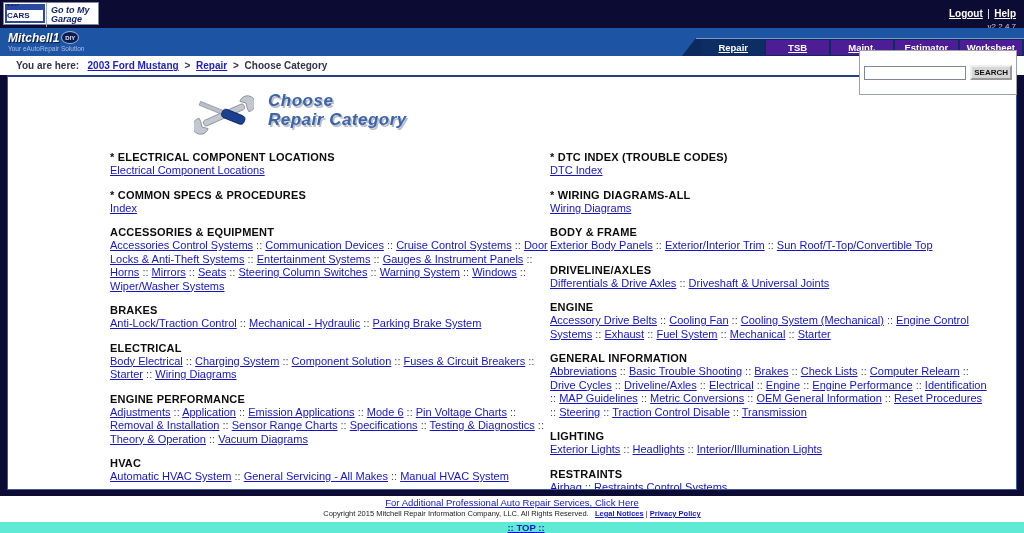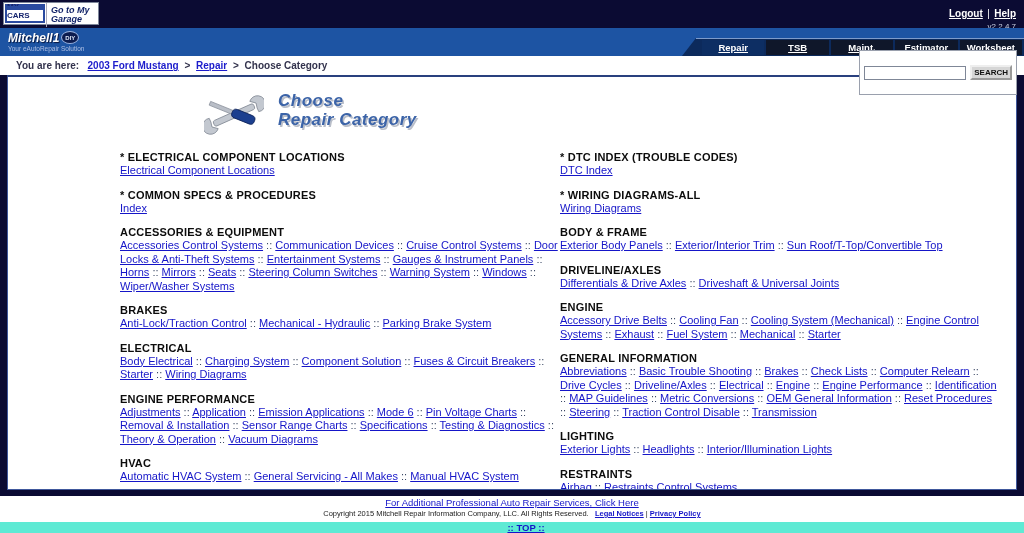--- a/index.html
+++ b/index.html
@@ -50,21 +50,21 @@
   .tabstrip {
     position:absolute; right:0; bottom:0; width:328px; height:18px;
     background:#0c2a5c; border-top:1px solid #7d9bcb;
     display:flex; align-items:stretch; padding:1px 2px 1px 6px; gap:2px;
   }
   .tab-slash {
     position:absolute; left:-14px; bottom:0; width:0; height:0;
     border-bottom:18px solid #0c2a5c; border-left:14px solid transparent;
   }
   .tab {
-    flex:1; text-align:center; background:#0f172a;
+    flex:1; text-align:center; background:#4c1d95;
     color:#fff; font-size:9.5px; font-weight:bold; text-decoration:underline;
     line-height:15px;
   }
   .tab.active { background:#0d2e63; }
 
   
   .crumbrow { position:relative; height:19px; background:#fff; line-height:19px; padding-left:16px;
     font-size:10px; font-weight:bold; color:#33334d; }
   .crumbrow a { color:#1c1ccb; text-decoration:underline; }
   .crumb-sep { margin:0 3px; color:#33334d; }
@@ -75,21 +75,21 @@
     padding:14px 4px; display:flex; align-items:center; gap:4px;
   }
   .search-input { width:102px; height:14px; border:1px solid #7f8797; font-size:9px; padding:0 2px; }
   .search-btn {
     height:15px; font-size:8px; font-weight:bold; color:#111;
     background:#d6d6d6; border:2px outset #eee; padding:0 2px; line-height:10px;
   }
 
   
   .main { height:415px; background:#0b0b33; padding:0 7px; }
-  .panel { height:100%; background:#fff; border:1px solid #40589c; border-top:2px solid #29407e; overflow:hidden;padding-left:10px; }
+  .panel { height:100%; background:#fff; border:1px solid #40589c; border-top:2px solid #29407e; overflow:hidden; }
 
   .title-row { margin:14px 0 0 186px; display:flex; align-items:flex-start; gap:14px; height:46px; }
   .title-text {
     font-size:17px; font-weight:bold; font-style:italic; color:#3c64a8;
     text-shadow:1.5px 1.5px 0 #b9bec9; line-height:19px; letter-spacing:0.5px;
   }
 
   .cols { display:flex; margin:14px 0 0 102px; }
   .col-left  { width:440px; }
   .col-right { width:438px; }

